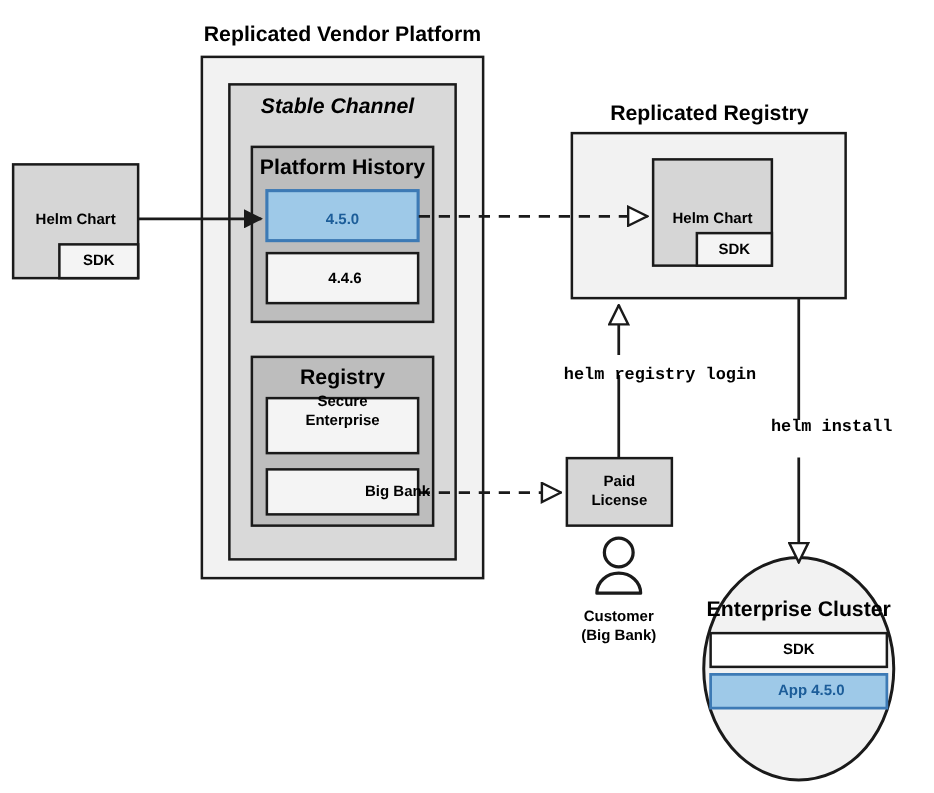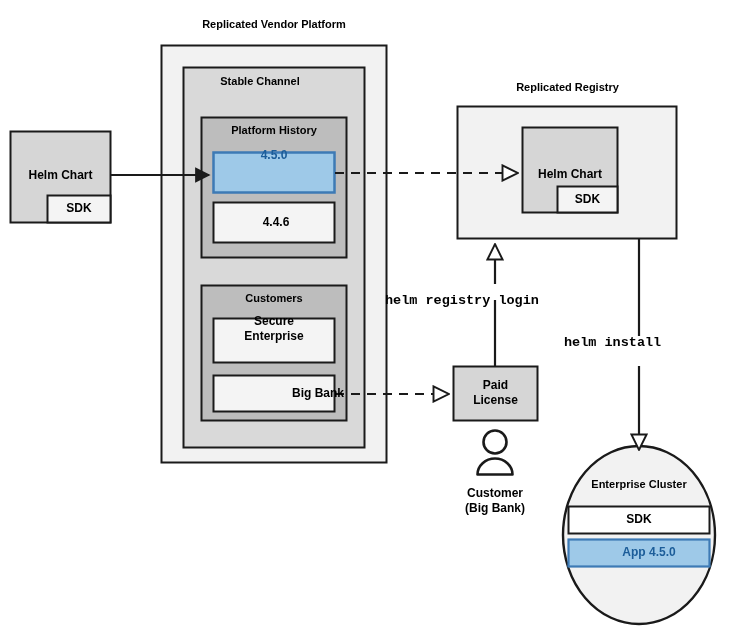--- a/index.html
+++ b/index.html
@@ -25,32 +25,32 @@
     position: absolute;
     font-family: "Liberation Sans", sans-serif;
     font-weight: bold;
     color: #000000;
     text-align: center;
     line-height: 1.22;
     white-space: pre-line;
     pointer-events: none;
   }
   .group-title {
-    font-size: 11px;
+    font-size: 17px;
   }
   .box-label {
     font-size: 12px;
   }
   .mono-label {
     position: absolute;
     font-family: "Liberation Mono", "DejaVu Sans Mono", monospace;
     font-size: 13.5px;
     font-weight: bold;
     color: #000000;
-    text-align: left;
+    text-align: right;
     white-space: pre;
   }
   .blue-label {
     color: #1c5d99;
   }
 </style>
 </head>
 <body>
 
 <svg id="diagram" viewBox="0 0 747 634" xmlns="http://www.w3.org/2000/svg">
@@ -106,29 +106,29 @@
 
   <line x1="495" y1="366" x2="495" y2="300" stroke="#1a1a1a" stroke-width="2.2"></line>
   <line x1="495" y1="284" x2="495" y2="244" stroke="#1a1a1a" stroke-width="2.2" marker-end="url(#arrow-open)"></line>
 
   <line x1="639" y1="239" x2="639" y2="336" stroke="#1a1a1a" stroke-width="2.2"></line>
   <line x1="639" y1="366" x2="639" y2="450" stroke="#1a1a1a" stroke-width="2.2" marker-end="url(#arrow-open)"></line>
 </svg>
 
 <div class="node-label group-title" style="left:161px; top:18px; width:226px;">Replicated Vendor Platform</div>
 
-<div class="node-label group-title" style="left:170px; top:75px; width:180px;">Stable Channel</div>
+<div class="node-label group-title" style="left:180px; top:75px; width:180px;font-style:italic;">Stable Channel</div>
 
 <div class="node-label group-title" style="left:202px; top:124px; width:144px;">Platform History</div>
 
-<div class="node-label box-label blue-label" style="left:214px; top:148px; width:120px;">4.5.0</div>
+<div class="node-label box-label blue-label" style="left:214px; top:168px; width:120px;">4.5.0</div>
 
 <div class="node-label box-label" style="left:214px; top:215px; width:124px;">4.4.6</div>
 
-<div class="node-label group-title" style="left:202px; top:292px; width:144px;">Customers</div>
+<div class="node-label group-title" style="left:202px; top:292px; width:144px;">Registry</div>
 
 <div class="node-label box-label" style="left:214px; top:314px; width:120px;">Secure
 Enterprise</div>
 
 <div class="node-label box-label" style="left:214px; top:386px; width:120px;padding-left:44px;">Big Bank</div>
 
 <div class="node-label box-label" style="left:11px; top:168px; width:99px;">Helm Chart</div>
 
 <div class="node-label box-label" style="left:48px; top:201px; width:62px;">SDK</div>
 

